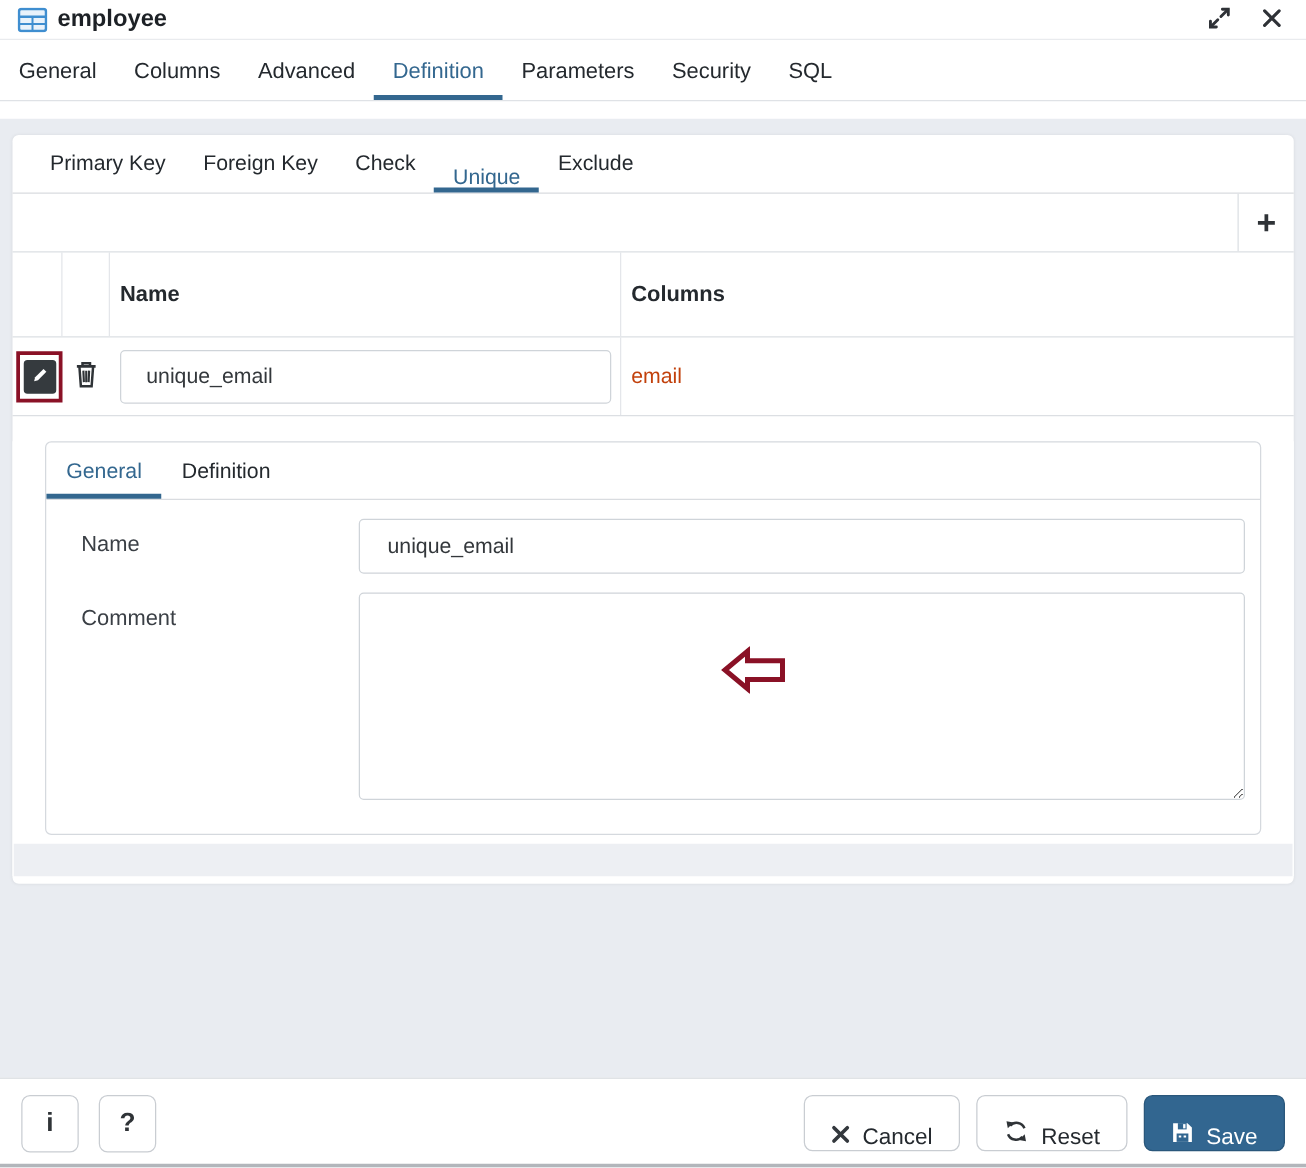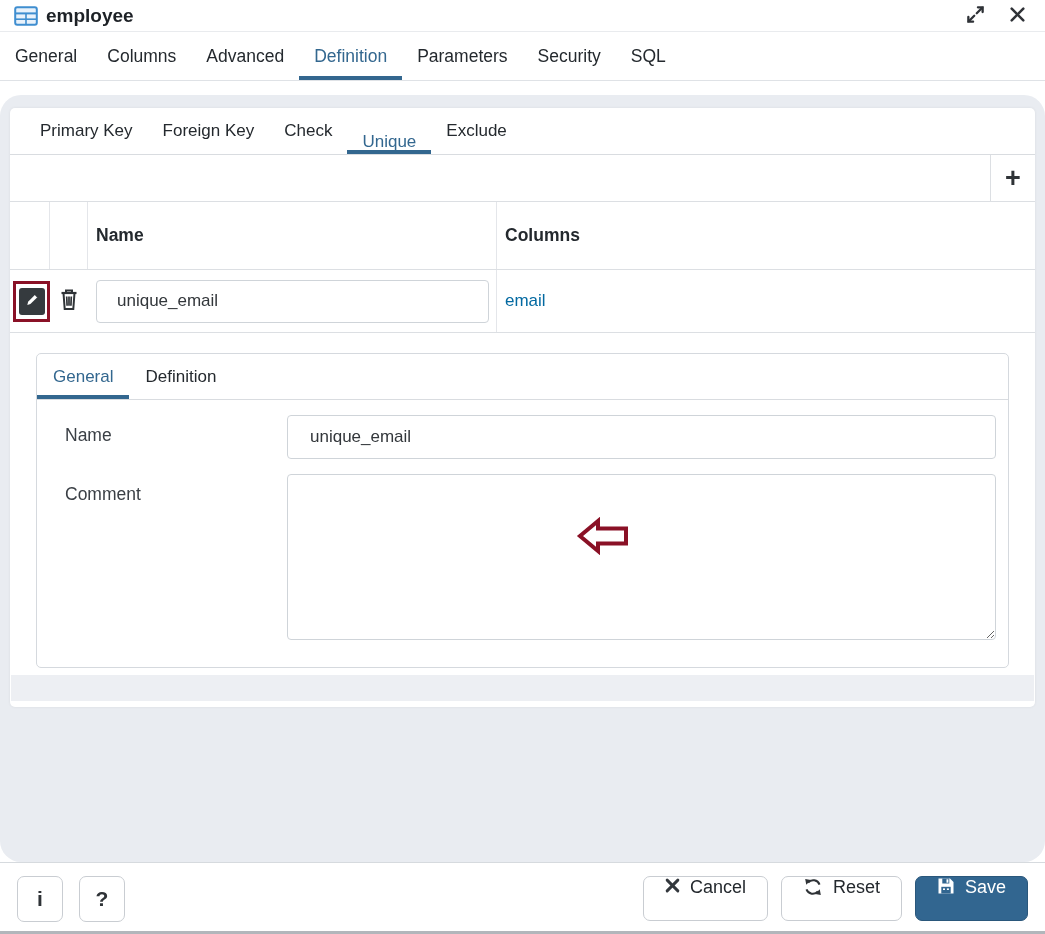--- a/index.html
+++ b/index.html
@@ -29,21 +29,20 @@
     display:flex; align-items:center; padding:0 15px; font-size:17.5px;
     color:#24292e; border:none; background:none; cursor:pointer;
     border-bottom:4px solid transparent; border-top:4px solid transparent;
   }
   .main-tab.active { color:#33678f; border-bottom-color:#33678f; }
 
   
   .dialog-body {
     position:absolute; top:95px; left:0; right:0; bottom:72px;
     background:#e9ecf1;
-    border-radius:21px;
   }
   .outer-panel {
     position:absolute; left:10px; right:10px; top:13px; height:599px;
     background:#fff; border-radius:5px; box-shadow:0 0 3px rgba(0,0,0,0.07);
   }
 
   
   .sub-tabs {
     height:47px; display:flex; align-items:stretch; padding-left:15px;
     border-bottom:1px solid #d9dce0;
@@ -86,21 +85,21 @@
   .edit-btn {
     width:26px; height:27px; background:#353a3e; border:none; border-radius:3px;
     display:flex; align-items:center; justify-content:center; cursor:pointer;
   }
   .del-btn { background:none; border:none; cursor:pointer; display:flex; margin:0 auto; padding:2px; }
   .cell-input {
     margin-left:8px; width:393px; height:43px; border:1px solid #cfd4d9; border-radius:4px;
     font-family:"Liberation Sans", sans-serif; font-size:17px; color:#33373b; padding:0 20px;
     background:#fff; outline:none;
   }
-  .cell-text { padding-left:8px; font-size:17px; color:#0369a1; }
+  .cell-text { padding-left:8px; font-size:17px; color:#c2410c; }
 
   
   .editor-area { background:#fff; }
   .inner-panel {
     margin:20px 26px 0 26px; height:315px; background:#fff;
     border:1px solid #d5d9de; border-radius:5px; overflow:hidden;
   }
   .inner-tabs { height:46px; display:flex; align-items:stretch; border-bottom:1px solid #d9dce0; }
   .inner-tab {
     display:flex; align-items:center; padding:0 16px; font-size:17px; color:#24292e;
@@ -135,21 +134,21 @@
   .icon-btn {
     width:46px; height:46px; border:1px solid #c9cdd2; border-radius:7px; background:#fff;
     font-family:"Liberation Sans", sans-serif; font-size:21px; font-weight:bold; color:#2f3337;
     cursor:pointer; display:flex; align-items:center; justify-content:center;
   }
   .icon-btn + .icon-btn { margin-left:16px; }
   .footer-right { margin-left:auto; display:flex; align-items:center; gap:13px; }
   .btn {
     height:45px; padding:0 21px; border:1px solid #c9cdd2; border-radius:7px; background:#fff;
     font-family:"Liberation Sans", sans-serif; font-size:18px; color:#24292e; cursor:pointer;
-    display:flex; align-items:flex-start; gap:10px;
+    display:flex; align-items:flex-end; gap:10px;
   }
   .btn-primary { background:#326690; border-color:#2a577b; color:#fff; }
   .window-bottom-edge { position:absolute; left:0; right:0; bottom:0; height:3px; background:#b2b6bb; }
 </style>
 </head>
 <body>
 
 <div class="app">
 
   <div class="titlebar">

